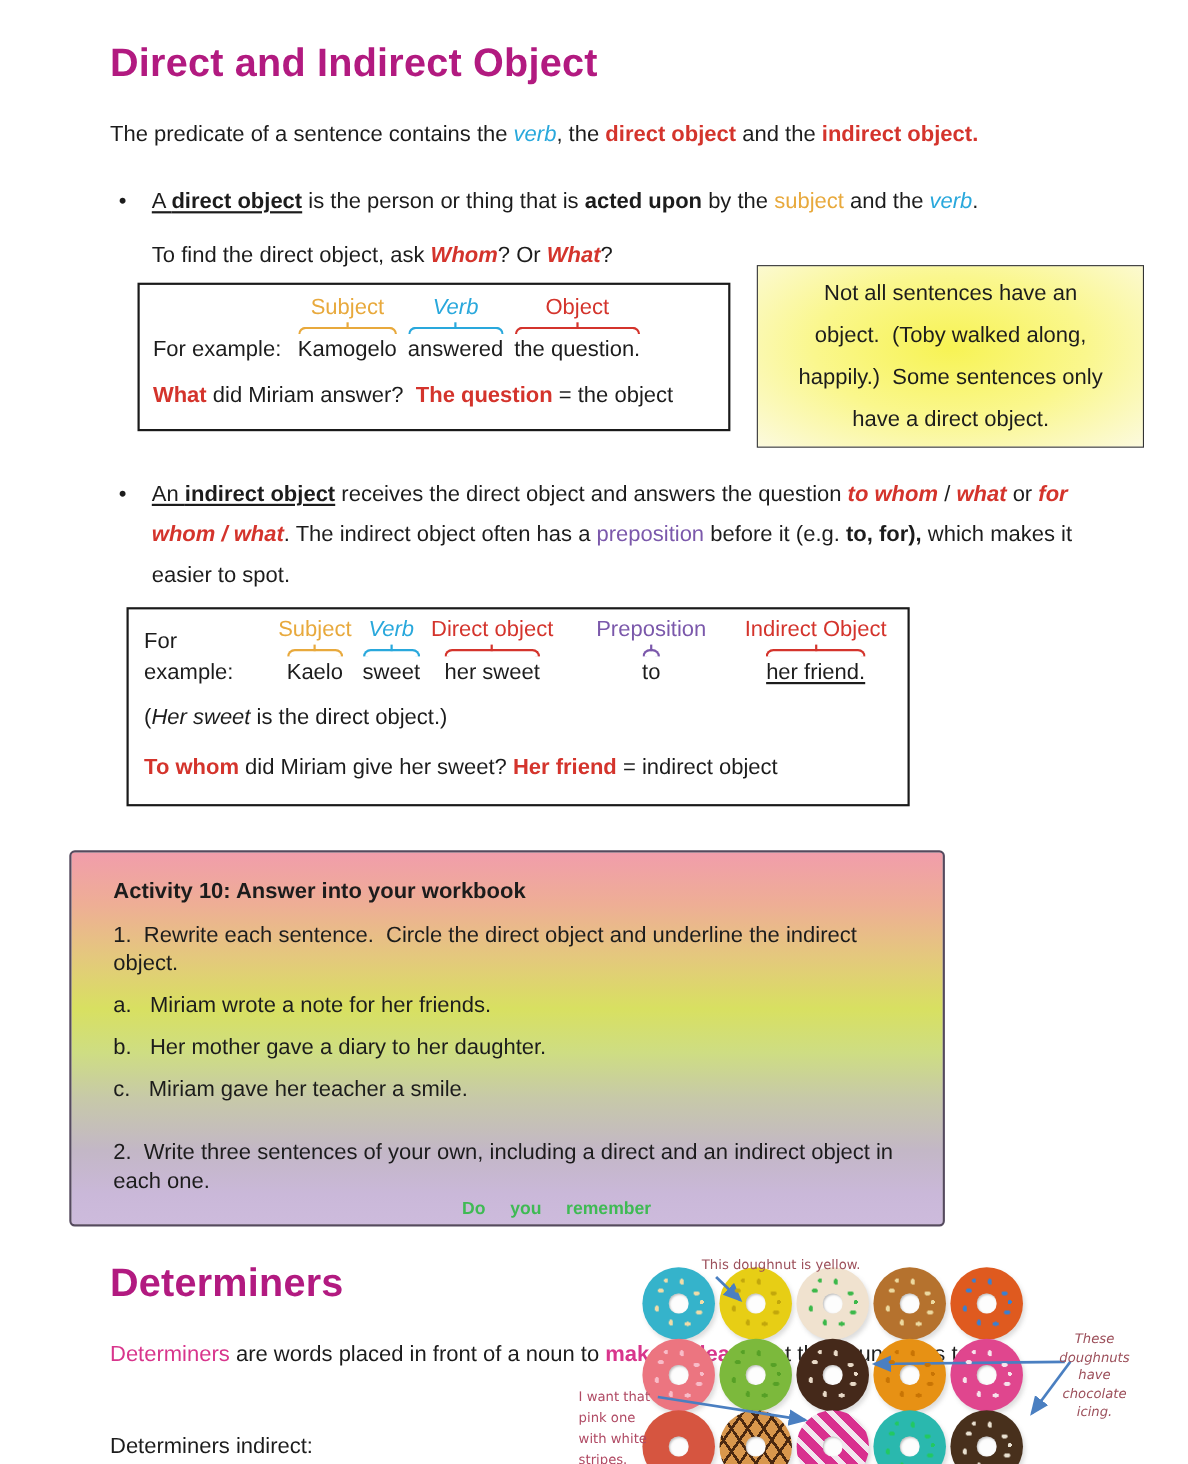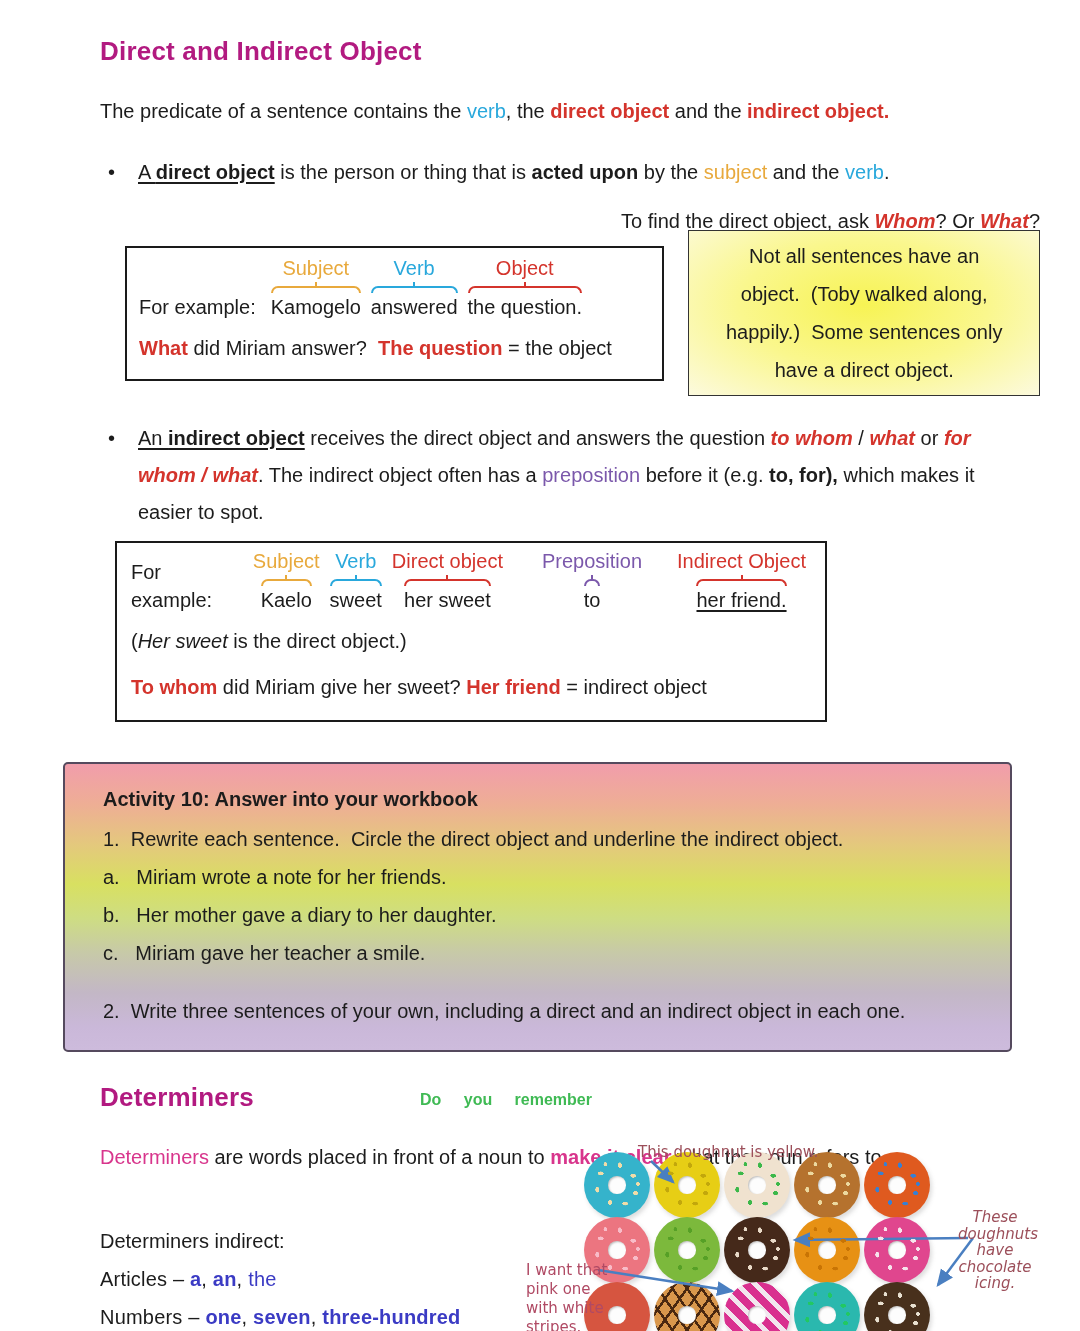--- a/index.html
+++ b/index.html
@@ -2,39 +2,39 @@
 <html style="--magenta: #b21a80; --cyan: #29a8dc; --red: #d4342c; --orange: #e8a93c; --purple: #7b58ab; --blue: #3b3bc4; --green: #3fba54; --pink: #d8358c; --maroon: #9c4f5a; --notepink: #b04a64; --arrow: #4a7fc1;"><head>
 <meta charset="utf-8">
 <style>
   * { box-sizing: border-box; margin: 0; padding: 0; }
   html,body { background:#ffffff; }
   body {
     width:1080px; height:1331px; position:relative; overflow:hidden;
     font-family:"Liberation Sans", sans-serif; color:#1c1c1c; font-size:20px;
   }
   
-  .cyan{color:var(--cyan);} .red{color:var(--red);} .orange{color:var(--orange);}
+  .cyan{color:var(--cyan);font-style:italic;} .red{color:var(--red);} .orange{color:var(--orange);}
   .purple{color:var(--purple);} .blue{color:var(--blue);} .pink{color:var(--pink);} .b{font-weight:bold;} .i{font-style:italic;}
   .u{text-decoration:underline; text-underline-offset:3px;}
 
   h1.doc-title, h2.doc-title {
-    font-size:26px; font-weight:bold; color:var(--magenta); letter-spacing:.2px;
+    font-size:36px; font-weight:bold; color:var(--magenta); letter-spacing:.2px;
   }
   h1.doc-title { margin:36px 40px 0 100px; }
   h2.doc-title { margin:30px 40px 0 100px; }
 
   .rich { white-space:pre-wrap; line-height:37px; }
   .intro { margin:26px 40px 0 100px; }
 
   ul.points { list-style:none; }
   ul.points li { position:relative; margin:24px 60px 0 138px; line-height:37px; }
   ul.points li::before {
     content:"•"; position:absolute; left:-30px; top:0; font-size:20px; color:#1c1c1c;
   }
-  .tofind { margin:12px 40px 0 138px;text-align:right; }
+  .tofind { margin:12px 40px 0 138px; }
 
   .box-row { display:flex; align-items:flex-start; margin:6px 40px 0 125px; }
   .example-box {
     border:2px solid #1a1a1a; background:#fff; padding:8px 12px 12px 12px;
   }
   .box1 { width:540px; }
   .note-box {
     margin-left:24px; margin-top:-16px; width:352px;
     border:1px solid #333;
     background: radial-gradient(ellipse at 50% 45%, #f7f354 0%, #faf78d 50%, #fcfade 100%);
@@ -54,21 +54,21 @@
   .bbrace::before {
     content:""; position:absolute; left:50%; top:-6px; width:2px; height:6px;
     background:currentColor; transform:translateX(-1px);
   }
   .bword { text-align:center; line-height:28px; white-space:nowrap; color:#1c1c1c; }
   .bword.u { text-decoration:underline; text-underline-offset:3px; }
   .box2 .bgroup:nth-child(5){ margin-left:34px; margin-right:30px; }
   .exline { margin-top:9px; }
 
   .activity-box {
-    margin:40px 0 0 63px; width:949px; border:2px solid #554a5e; border-radius:5px;
+    margin:40px 0 0 63px; width:796px; border:2px solid #554a5e; border-radius:5px;
     padding:22px 30px 26px 38px;
     background:linear-gradient(180deg,
       #f19dab 0%, #eeae95 14%, #e4c87d 28%, #d8e061 42%, #cedd83 54%,
       #c7c9a8 66%, #c3b7c6 80%, #cab8d9 92%, #cdbbdc 100%);
   }
   .activity-title { font-weight:bold; line-height:26px; margin-bottom:14px; }
   .activity-item { white-space:pre-wrap; line-height:26px; margin-top:12px; }
   .activity-item:last-child { margin-top:32px; }
 
   .det-include { margin:46px 40px 0 100px; line-height:38px; }
@@ -109,21 +109,21 @@
       radial-gradient(2px 2px at 86% 48%, var(--pc) 90%, transparent);
   }
   .donut.stripes {
     background-image:repeating-linear-gradient(45deg, var(--pc) 0 5px, transparent 5px 13px);
   }
   .donut.drizzle {
     background-image:
       repeating-linear-gradient(55deg, var(--pc) 0 2.5px, transparent 2.5px 12px),
       repeating-linear-gradient(-55deg, var(--pc) 0 2.5px, transparent 2.5px 12px);
   }
-  .fig-caption { font-family:"DejaVu Sans", sans-serif; font-size:15px; }
+  .fig-caption { font-family:"DejaVu Sans", sans-serif; font-size:12px; }
   .caption-top { position:absolute; left:118px; top:8px; color:var(--maroon); white-space:nowrap; }
   .caption-left { position:absolute; left:6px; top:126px; color:var(--notepink); line-height:19px; }
   .caption-right { position:absolute; left:438px; top:74px; width:74px; text-align:center;
                    color:var(--maroon); line-height:16.5px;font-style:italic; }
   .arrow-svg { position:absolute; left:0; top:0; width:560px; height:210px; pointer-events:none; }
 </style>
 </head>
 <body>
 
 <h1 class="doc-title">Direct and Indirect Object</h1>

